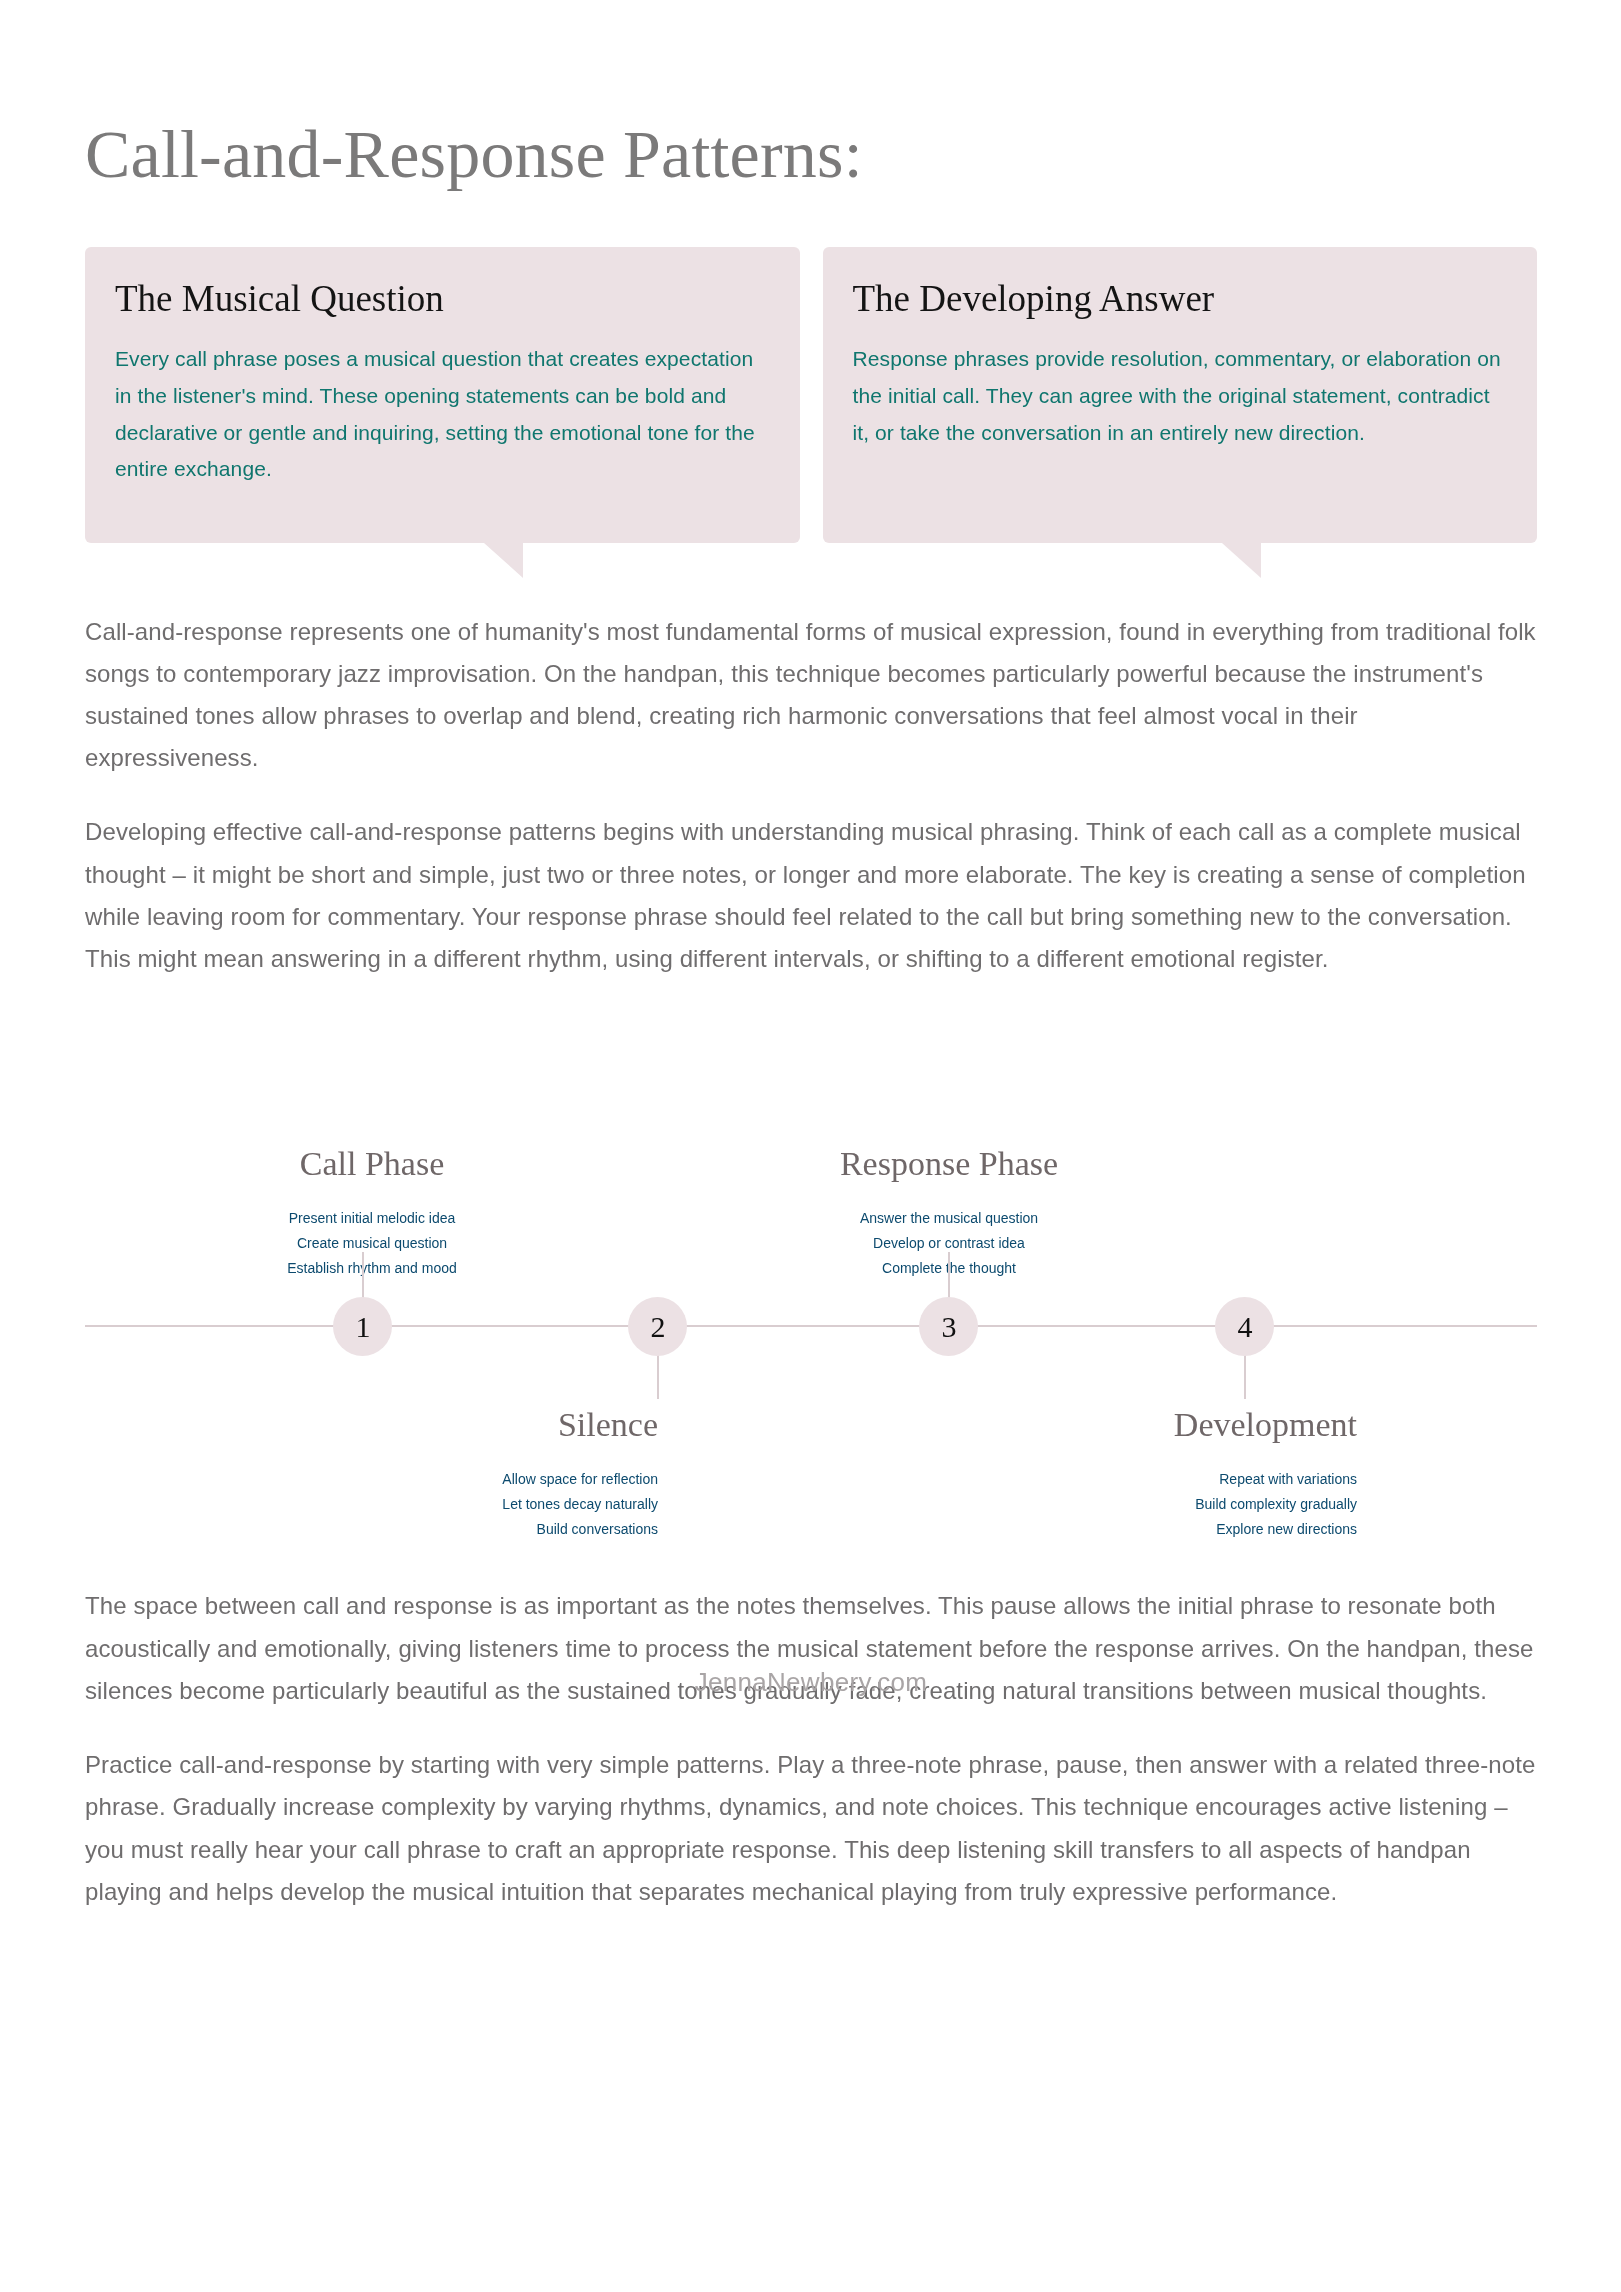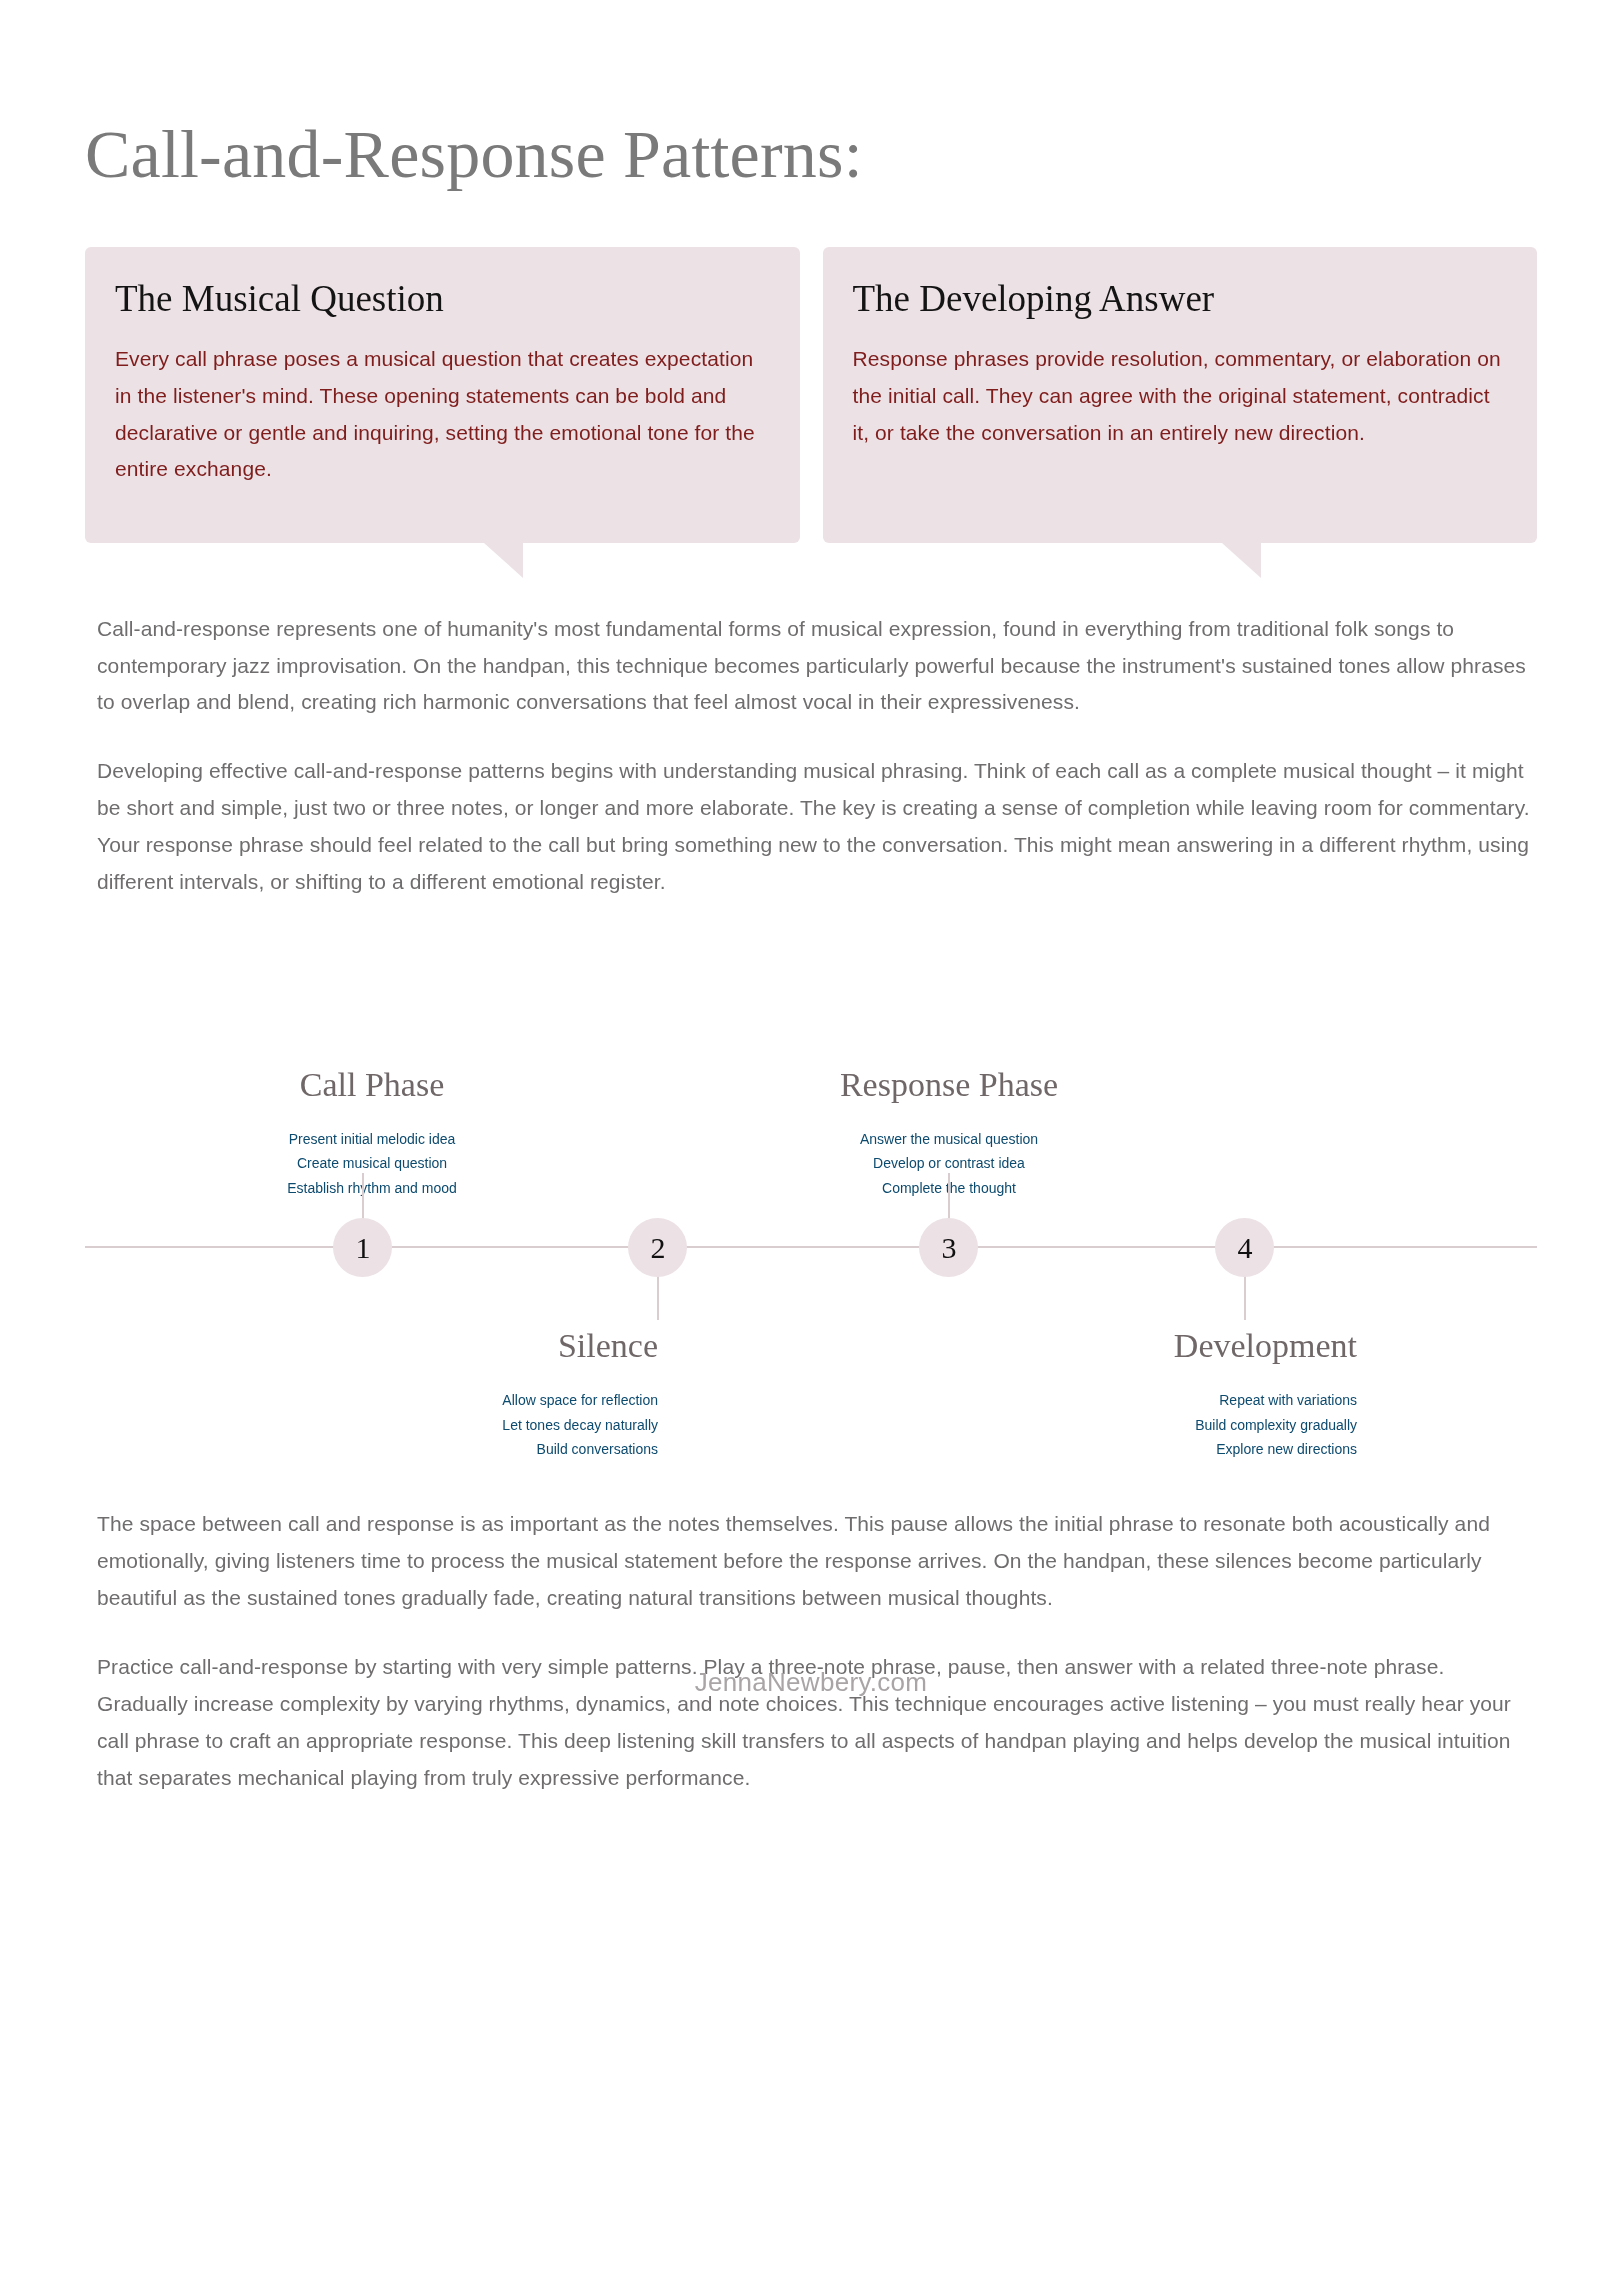--- a/index.html
+++ b/index.html
@@ -69,32 +69,32 @@
     font-size: 37px;
     font-weight: 400;
     color: #141414;
     margin: 0 0 19.7px 0;
     line-height: 1.2;
   }
   .callout-body {
     font-family: "Liberation Sans", sans-serif;
     font-size: 21px;
     line-height: 1.76;
-    color: #7f1d1d;
+    color: #0f766e;
     margin: 0;
     letter-spacing: 0.1px;
   }
 
   
   .body-text {
     font-family: "Liberation Sans", sans-serif;
-    font-size: 21px;
+    font-size: 24px;
     line-height: 1.76;
     color: #6f6d6e;
-    margin: 0 0 32px 12px;
+    margin: 0 0 32px 0;
     letter-spacing: 0.1px;
   }
   .body-block-top { margin-top: 68px; }
 
   
   .timeline {
     position: relative;
     height: 564px;
     margin-top: 18px;
     margin-bottom: 9px;

